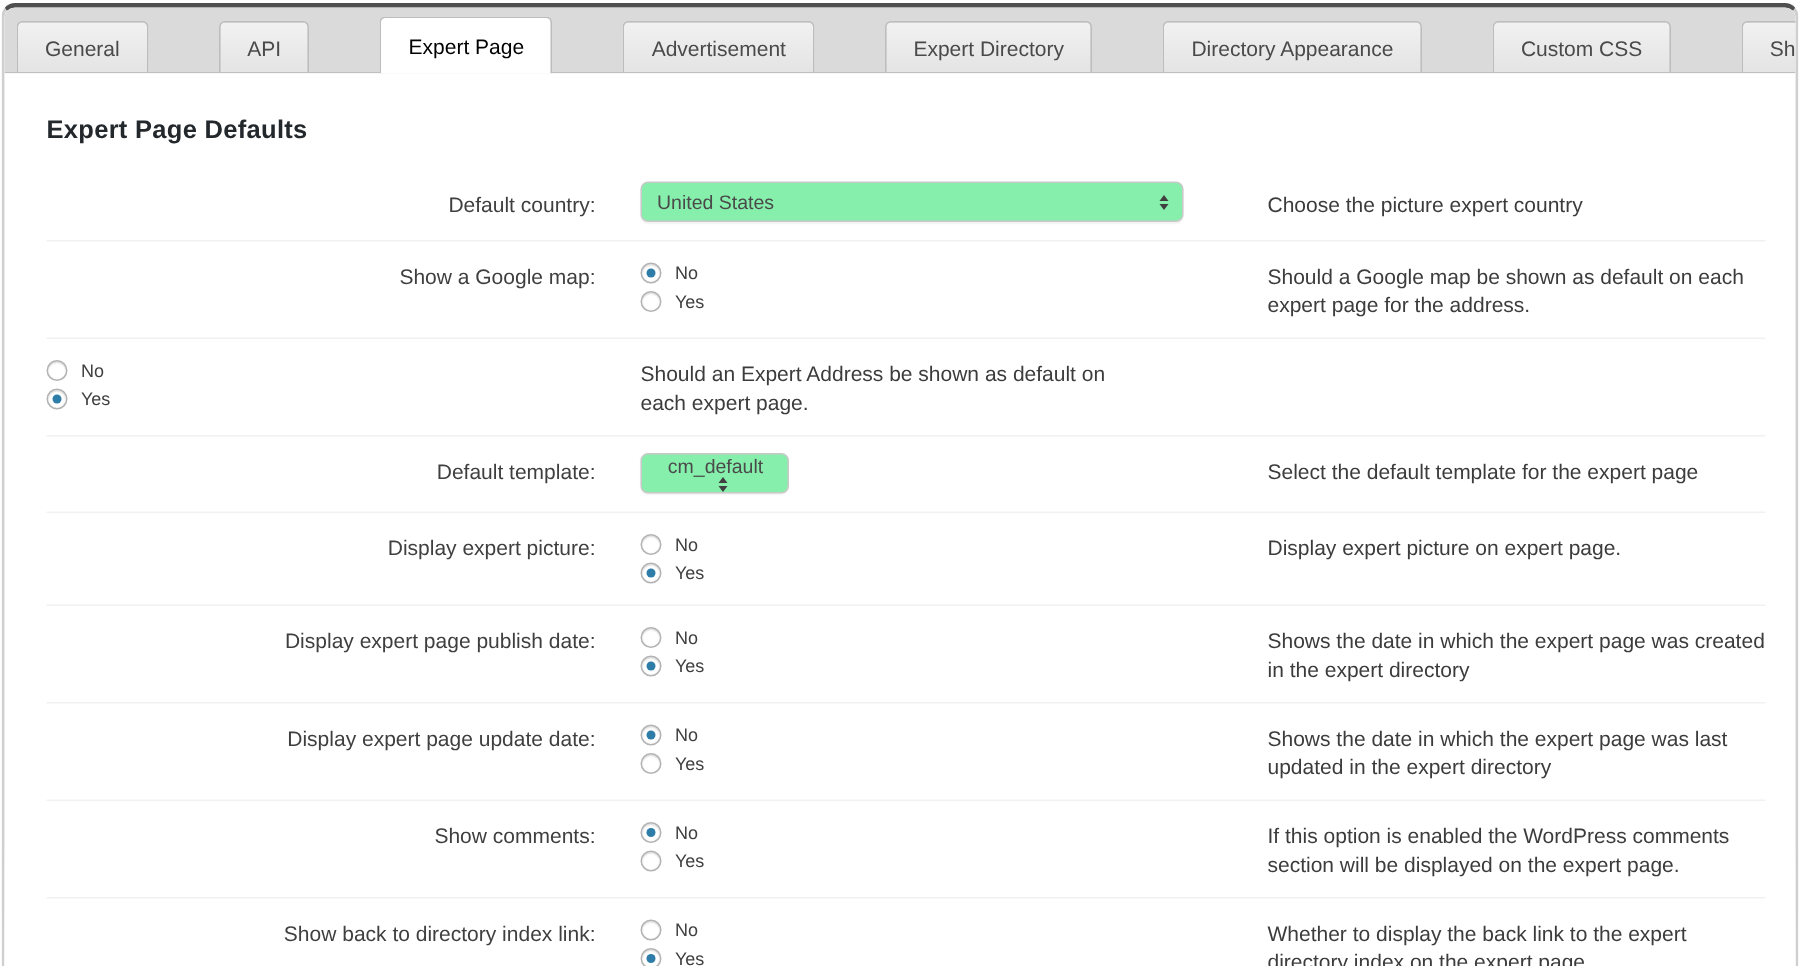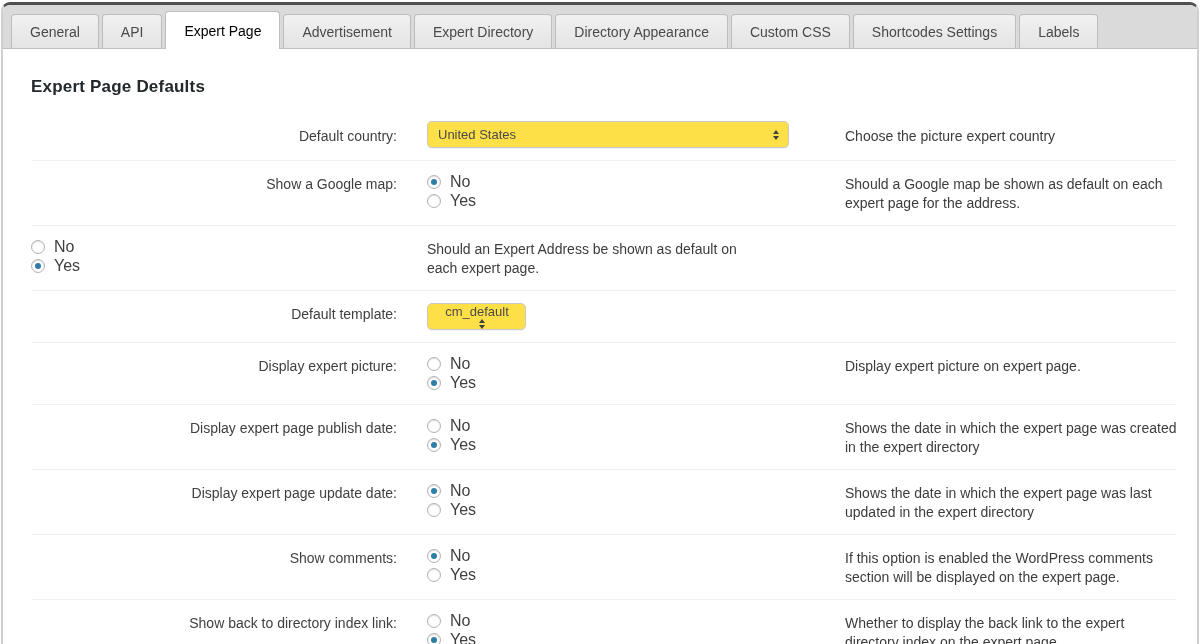--- a/index.html
+++ b/index.html
@@ -21,20 +21,21 @@
   }
   
   .tabbar {
     display: flex;
     align-items: flex-end;
     height: 44px;
     background: #dadada;
     border-bottom: 1px solid #bfbfbf;
     border-radius: 7px 7px 0 0;
     padding: 0 0 0 8px;
+    gap: 44px;
   }
   .tab {
     height: 34px;
     display: flex;
     align-items: center;
     padding: 0 18px;
     margin-right: 3px;
     background: linear-gradient(#f1f1f1, #e4e4e4);
     border: 1px solid #bdbdbd;
     border-bottom: none;
@@ -87,40 +88,40 @@
     padding-top: 3px;
   }
   
   .select {
     display: inline-flex;
     align-items: center;
     justify-content: space-between;
     height: 27px;
     border: 1px solid #c8c8c8;
     border-radius: 5px;
-    background: #fde047;
+    background: #86efac;
     box-shadow: 0 1px 1px rgba(0,0,0,0.05);
     padding: 0 9px 0 10px;
     font-size: 13px;
     color: #4a4a4a;
     cursor: pointer;
   }
   .select.country { width: 362px; margin-top: -3px; }
   .select.template { min-width: 99px; margin-top: -1px; flex-direction: column; }
   .arrows { display: flex; flex-direction: column; gap: 2px; margin-left: 9px; }
   .arrows i { display: block; width: 0; height: 0; border-left: 3.5px solid transparent; border-right: 3.5px solid transparent; }
   .arrows .up { border-bottom: 4.5px solid #3f3f3f; }
   .arrows .down { border-top: 4.5px solid #3f3f3f; }
   
   .opt {
     display: flex;
     align-items: center;
     gap: 9px;
     height: 19px;
-    font-size: 16px;
+    font-size: 12px;
     color: #3f3f3f;
     cursor: pointer;
     width: max-content;
   }
   .radio {
     width: 14px; height: 14px;
     flex: none;
     border: 1px solid #b3b3b3;
     border-radius: 50%;
     background: radial-gradient(#ffffff 55%, #f0f0f0);
@@ -204,20 +205,21 @@
         <div class="flabel">Default template:</div>
         <div>
           <div class="select template">
             <span>cm_default</span>
             <span class="arrows">
                 <i class="up"></i>
                 <i class="down"></i>
               </span>
           </div>
         </div>
+        <div class="fhelp">Select the default template for the expert page</div>
       </div>
 
       <div class="row">
         <div class="flabel">Display expert picture:</div>
         <div>
           <label class="opt">
             <span class="radio"></span>
             <span>No</span>
           </label>
           <label class="opt">

